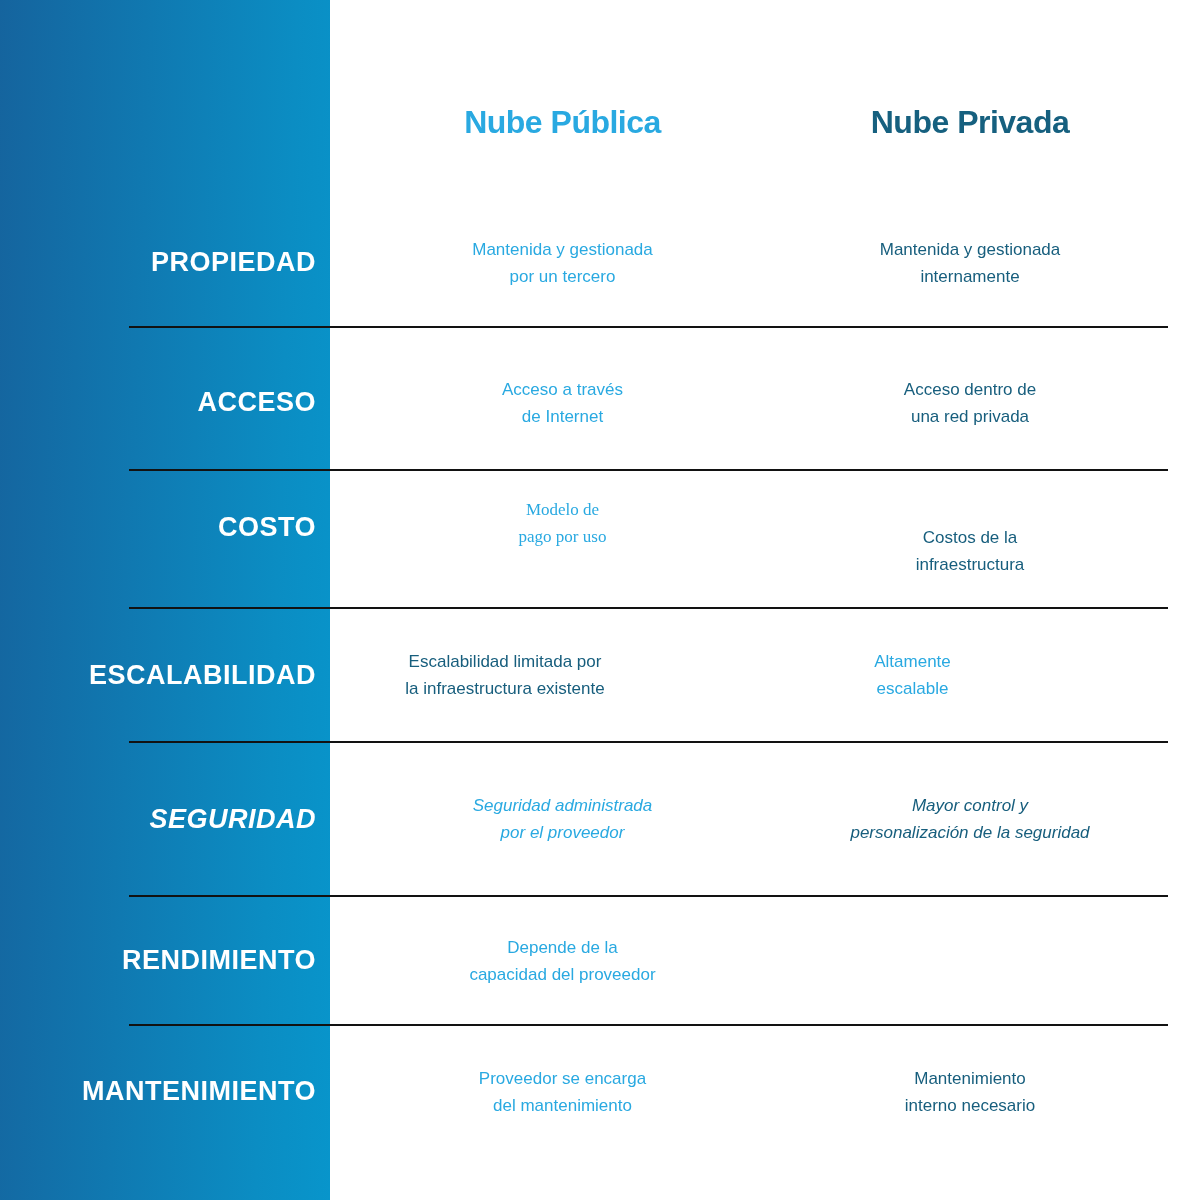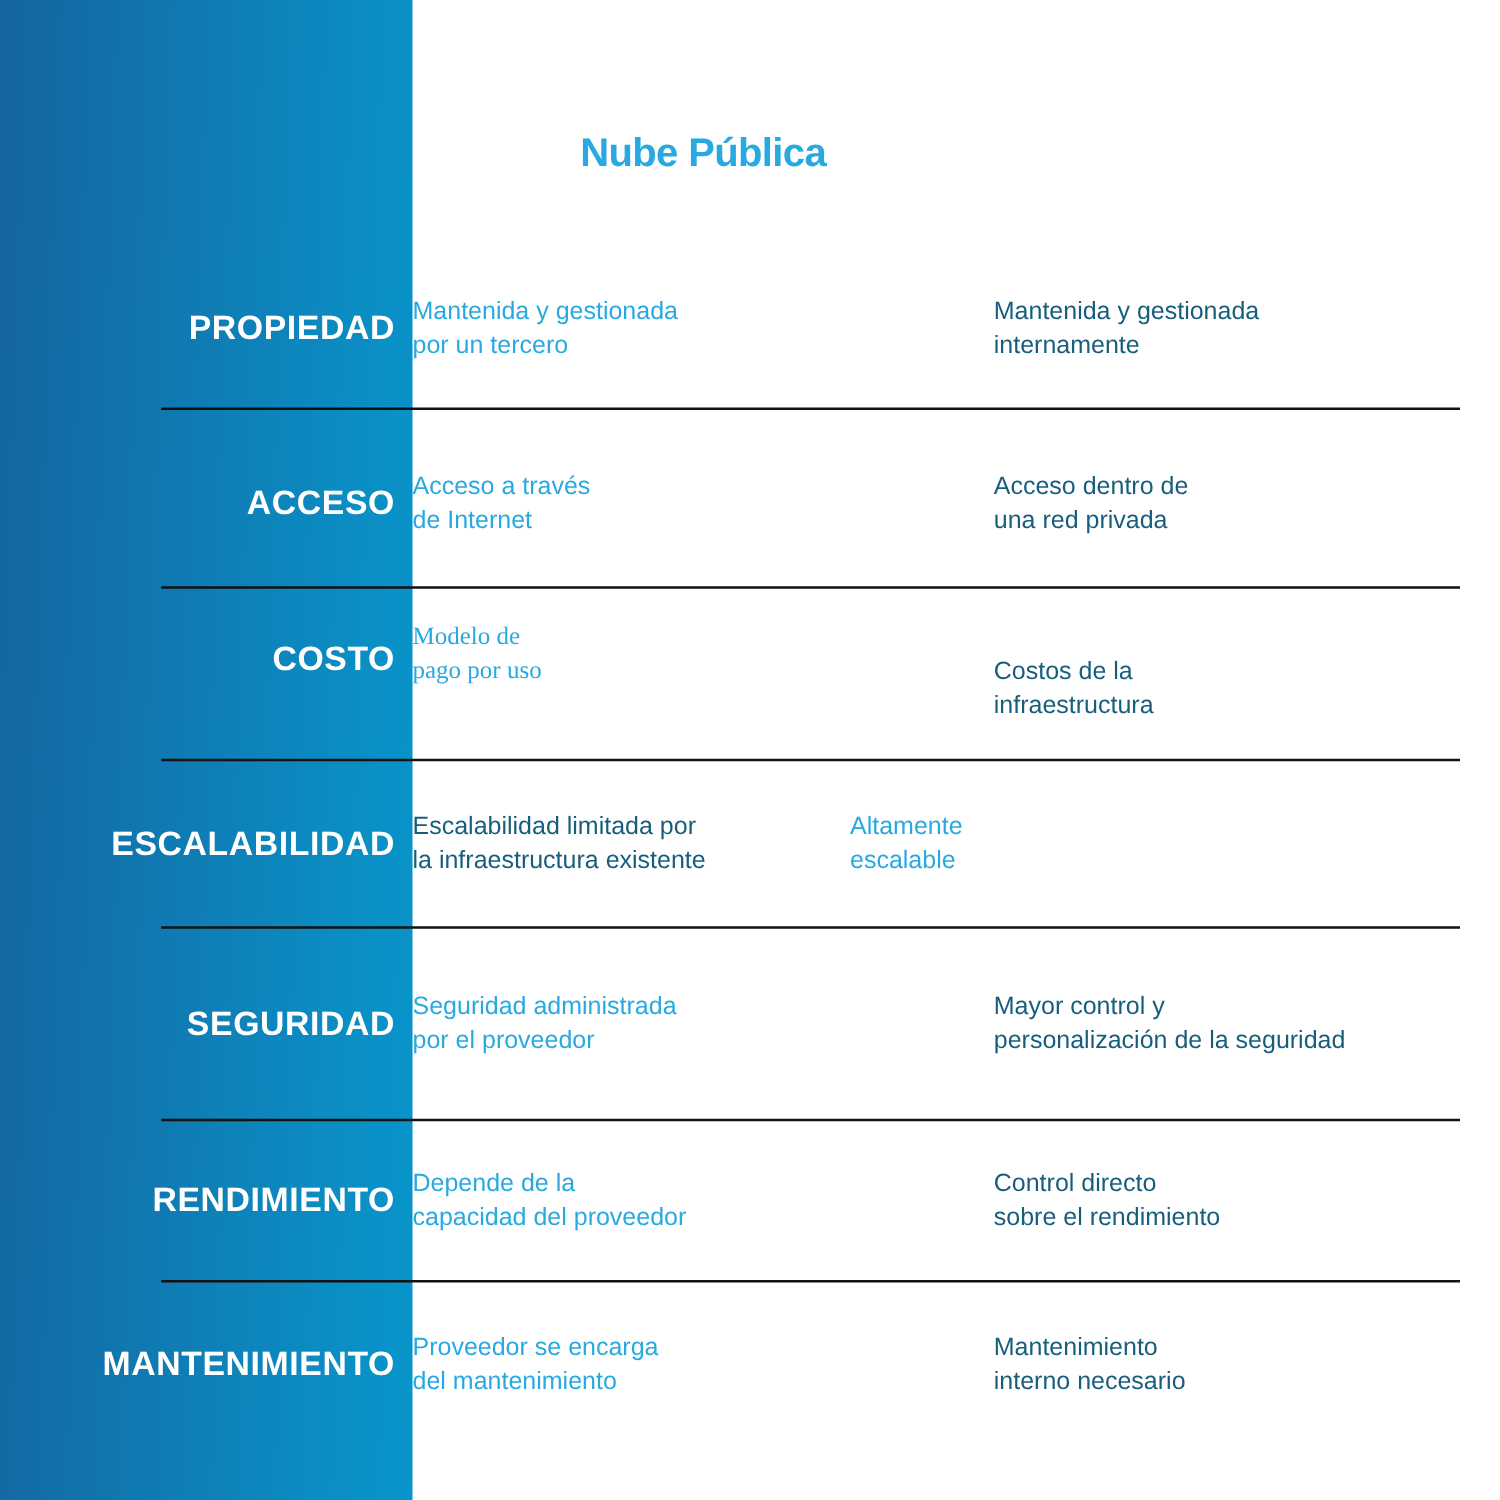--- a/index.html
+++ b/index.html
@@ -40,38 +40,39 @@
   }
   .row {
     position: relative;
     display: flex;
     align-items: center;
   }
   .row1 { height: 147px; }
   .row2 { height: 143px; }
   .row3 { height: 138px; }
   .row4 { height: 134px; border-radius: 25px; }
-  .row5 { height: 154px; }
+  .row5 { height: 154px; font-style: italic; }
   .row6 { height: 129px; }
   .row7 { height: 133px; }
 
   .row-label {
     width: 330px;
     flex: none;
     box-sizing: border-box;
     padding-right: 14px;
     text-align: right;
     color: #ffffff;
     font-weight: bold;
     font-size: 27px;
     letter-spacing: 0.5px;
   }
   .cell {
     box-sizing: border-box;
-    font-size: 20px;
+    text-align: center;
+    font-size: 17px;
     line-height: 27px;
     white-space: pre-line;
   }
   .cell.public { width: 465px; flex: none; color: #29A9E1; }
   .cell.private { width: 350px; flex: none; color: #175E7D; }
 
   .row1 .row-label, .row1 .cell { transform: translateY(9px); }
   .row2 .row-label, .row2 .cell { transform: translateY(4px); }
   .row3 .row-label { transform: translateY(-12px); }
   .row3 .cell.public { transform: translateY(-16px); font-family: Liberation Serif, serif; }
@@ -89,20 +90,21 @@
 </head>
 <body>
 
 <div class="canvas">
 
   <div class="sidebar-bg"></div>
 
   <div class="header-row">
     <div class="header-spacer"></div>
     <div class="col-header public">Nube Pública</div>
+    <div class="col-header private">Nube Privada</div>
   </div>
 
   <div class="table">
 
     <div class="row row1">
       <div class="row-label">PROPIEDAD</div>
       <div class="cell public">Mantenida y gestionada
 por un tercero</div>
       <div class="cell private">Mantenida y gestionada
 internamente</div>
@@ -142,22 +144,20 @@
 por el proveedor</div>
       <div class="cell private">Mayor control y
 personalización de la seguridad</div>
       <div class="divider"></div>
     </div>
 
     <div class="row row6">
       <div class="row-label">RENDIMIENTO</div>
       <div class="cell public">Depende de la
 capacidad del proveedor</div>
-      <div class="cell private">Control directo
-sobre el rendimiento</div>
       <div class="divider"></div>
     </div>
 
     <div class="row row7">
       <div class="row-label">MANTENIMIENTO</div>
       <div class="cell public">Proveedor se encarga
 del mantenimiento</div>
       <div class="cell private">Mantenimiento
 interno necesario</div>
     </div>

